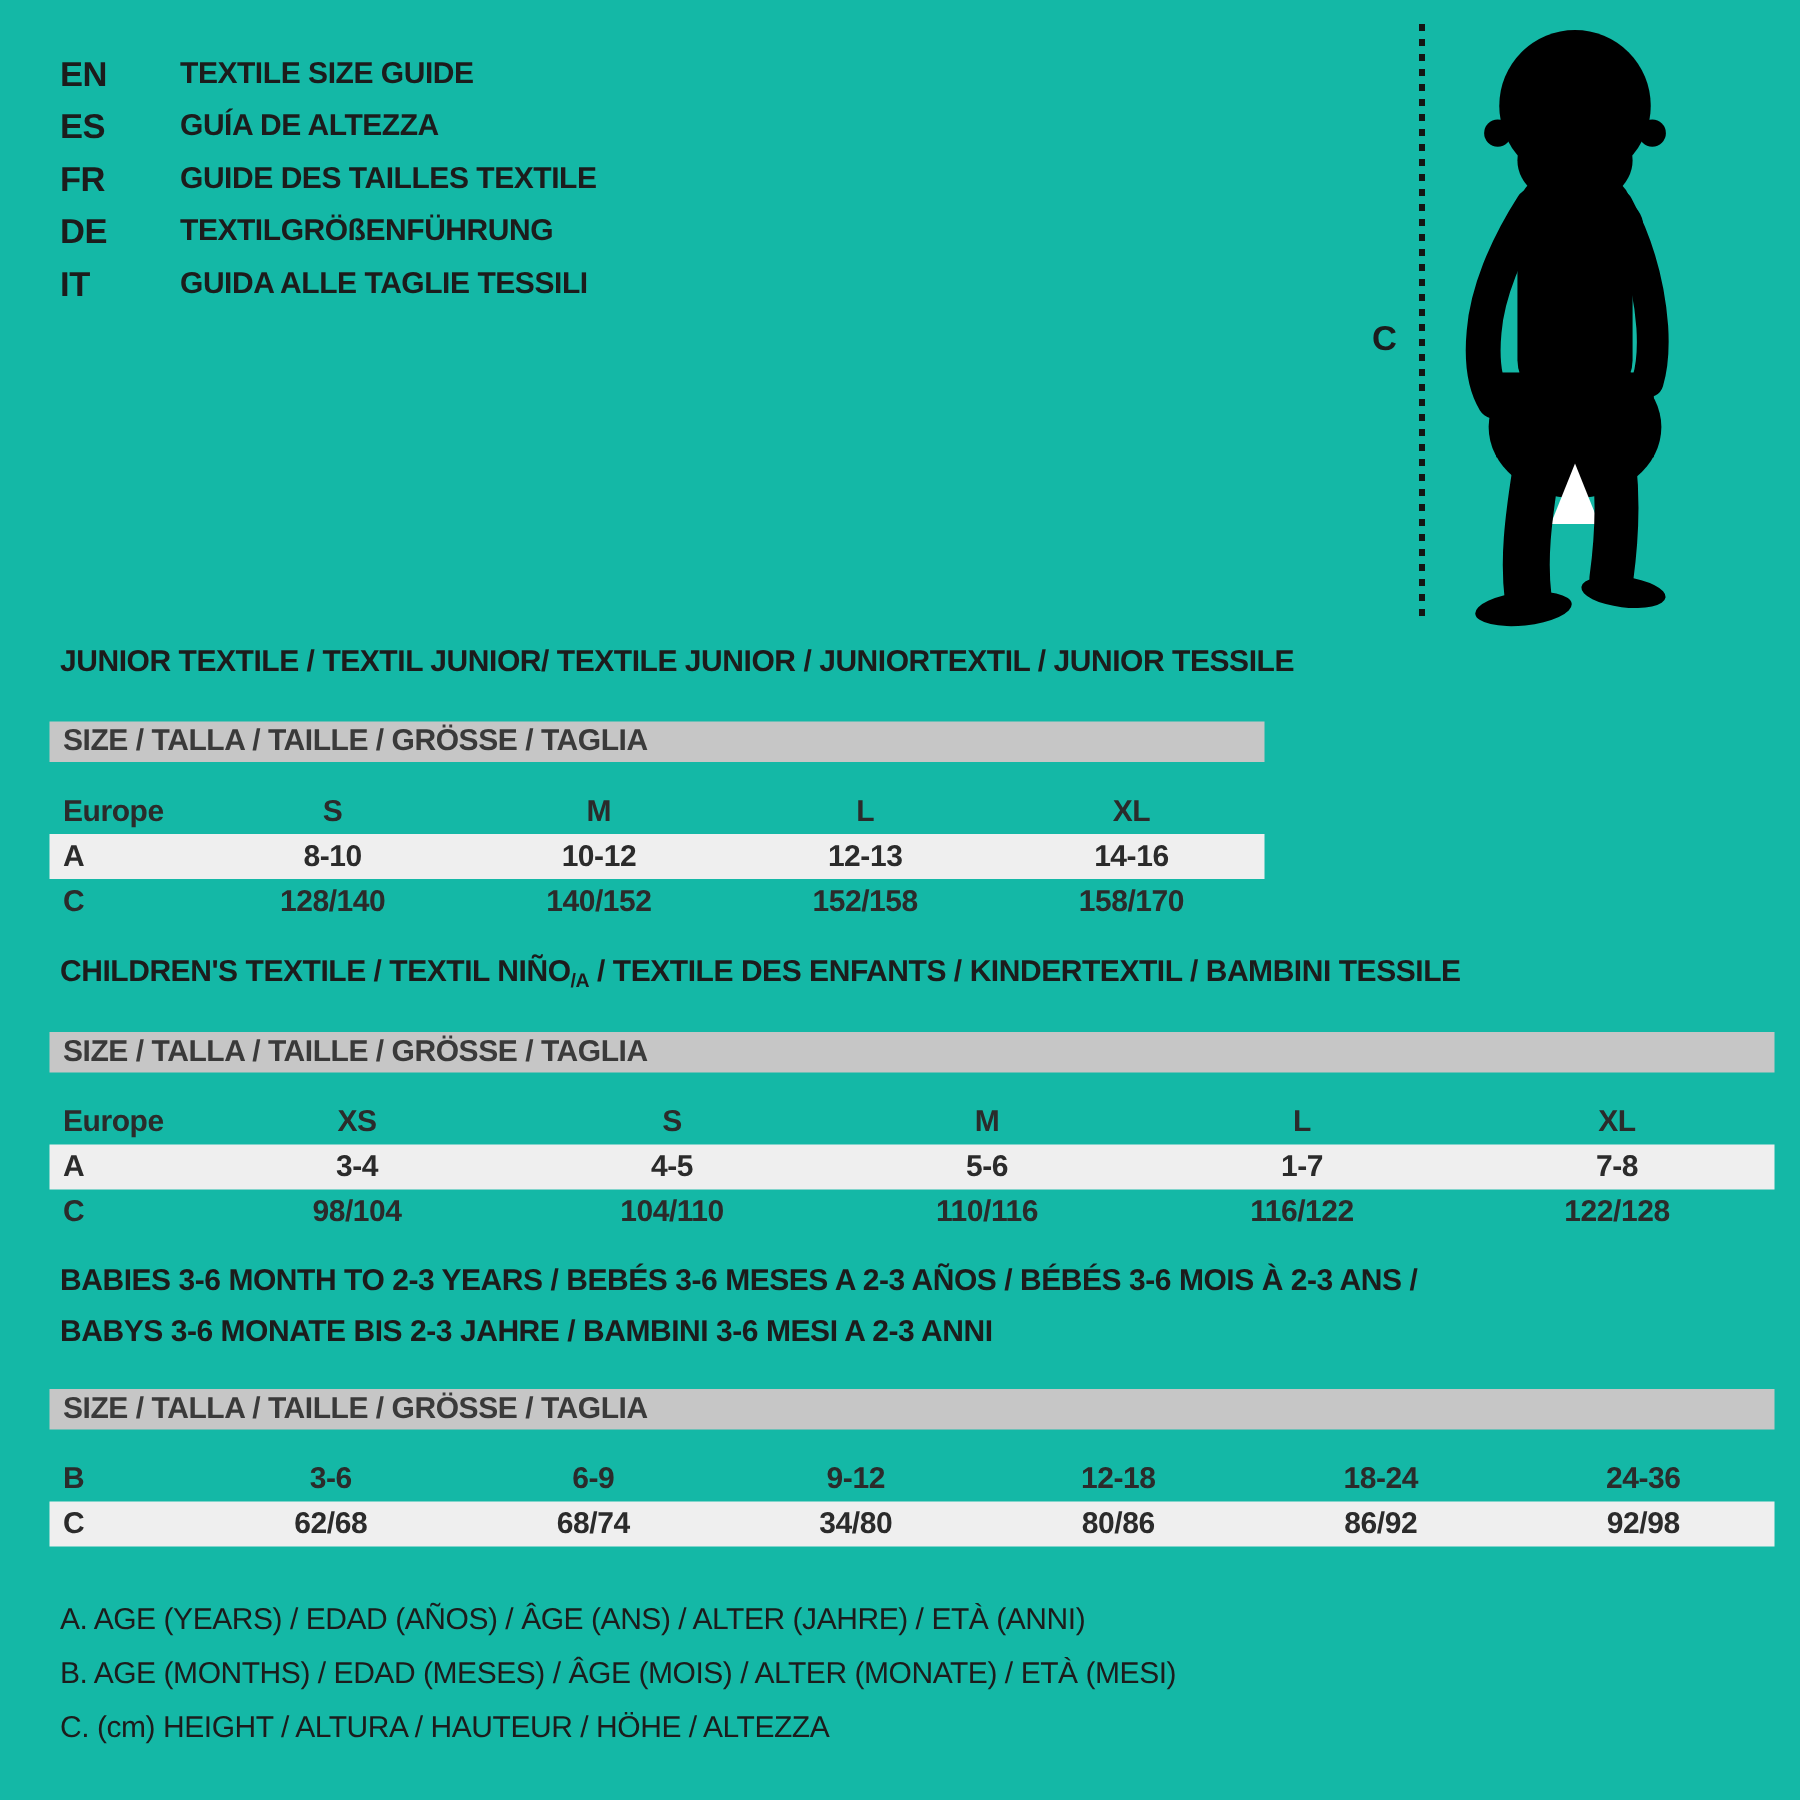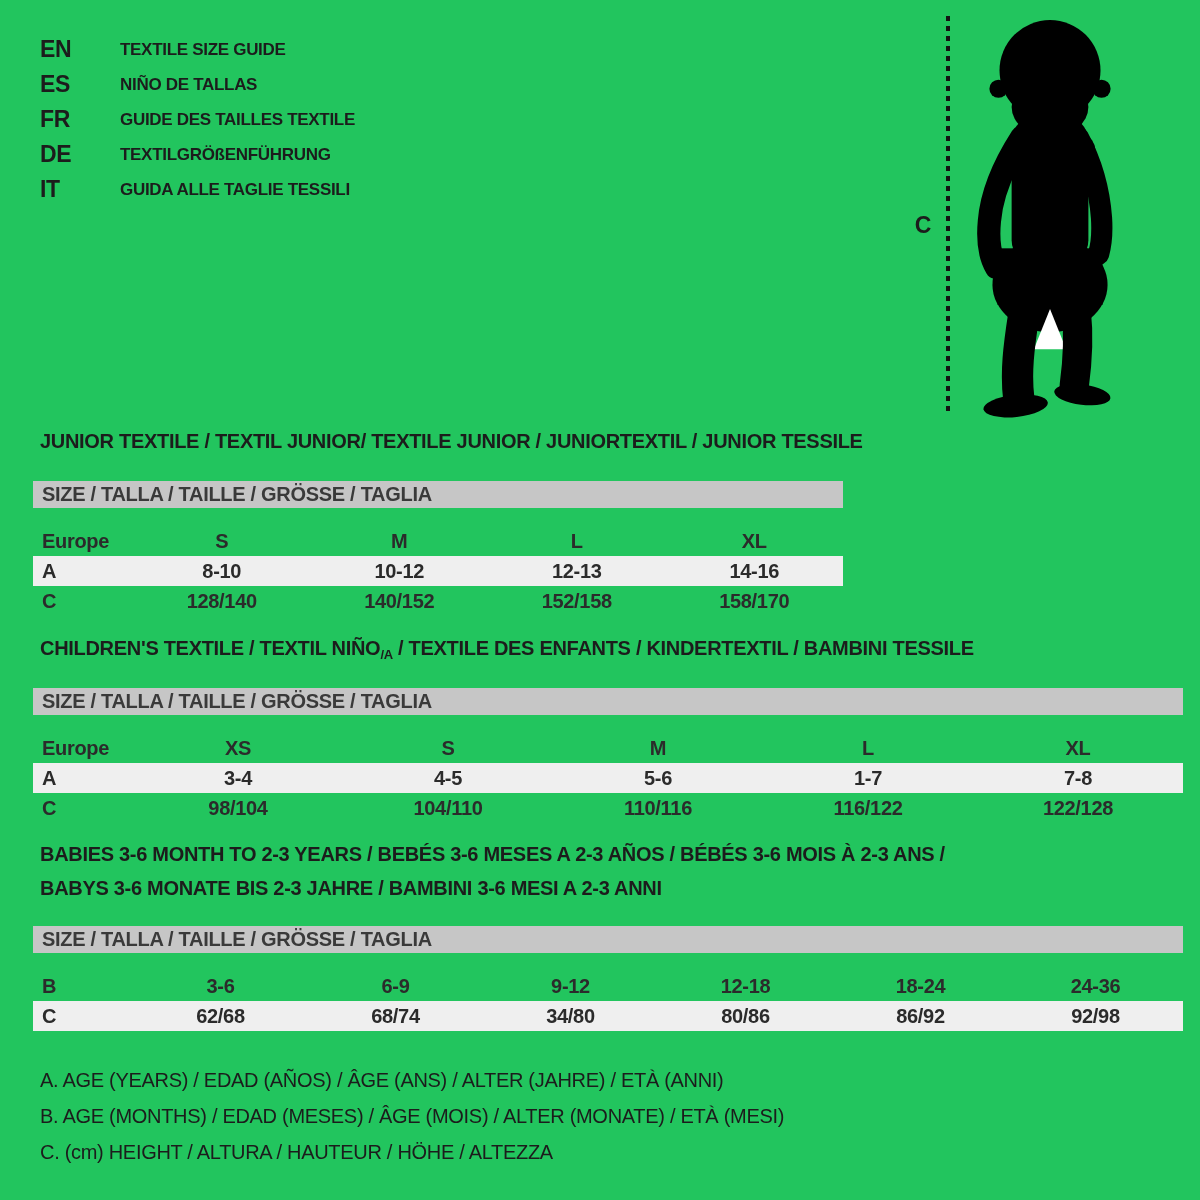--- a/index.html
+++ b/index.html
@@ -1,24 +1,24 @@
 <!DOCTYPE html>
 <html><head>
 <meta charset="utf-8">
 <style>
   * { margin:0; padding:0; box-sizing:border-box; }
   html,body { background:#ffffff; }
   body { font-family:"Liberation Sans","DejaVu Sans",sans-serif; color:#1c1c1c; }
-  .canvas { position:relative; width:1200px; height:1200px; background:#22c55e; overflow:hidden; }
+  .canvas { position:relative; width:1200px; height:1200px; background:#14b8a6; overflow:hidden; }
 
   
   .lang-list { position:absolute; left:40px; top:32px; }
   .lang-row { display:flex; height:35px; align-items:center; }
   .lang-code { width:80px; font-size:23px; font-weight:700; letter-spacing:-0.3px; }
-  .lang-title { font-size:17px; font-weight:700; letter-spacing:-0.3px; }
+  .lang-title { font-size:20px; font-weight:700; letter-spacing:-0.3px; }
 
   
   .height-line { position:absolute; left:946px; top:16px; width:4px; height:400px;
     background:repeating-linear-gradient(to bottom,#141414 0 5px,transparent 5px 10px); }
   .height-label { position:absolute; left:906px; top:212px; width:34px; text-align:center;
     font-size:23px; font-weight:700; }
   .baby { position:absolute; left:963px; top:14px; width:172px; height:404px; }
 
   
   .sec-heading { position:absolute; left:40px; font-size:20px; font-weight:700; letter-spacing:-0.3px; white-space:nowrap; }
@@ -45,21 +45,21 @@
 
 <div class="canvas">
 
   <div class="lang-list">
     <div class="lang-row">
       <span class="lang-code">EN</span>
       <span class="lang-title">TEXTILE SIZE GUIDE</span>
     </div>
     <div class="lang-row">
       <span class="lang-code">ES</span>
-      <span class="lang-title">NIÑO DE TALLAS</span>
+      <span class="lang-title">GUÍA DE ALTEZZA</span>
     </div>
     <div class="lang-row">
       <span class="lang-code">FR</span>
       <span class="lang-title">GUIDE DES TAILLES TEXTILE</span>
     </div>
     <div class="lang-row">
       <span class="lang-code">DE</span>
       <span class="lang-title">TEXTILGRÖßENFÜHRUNG</span>
     </div>
     <div class="lang-row">

